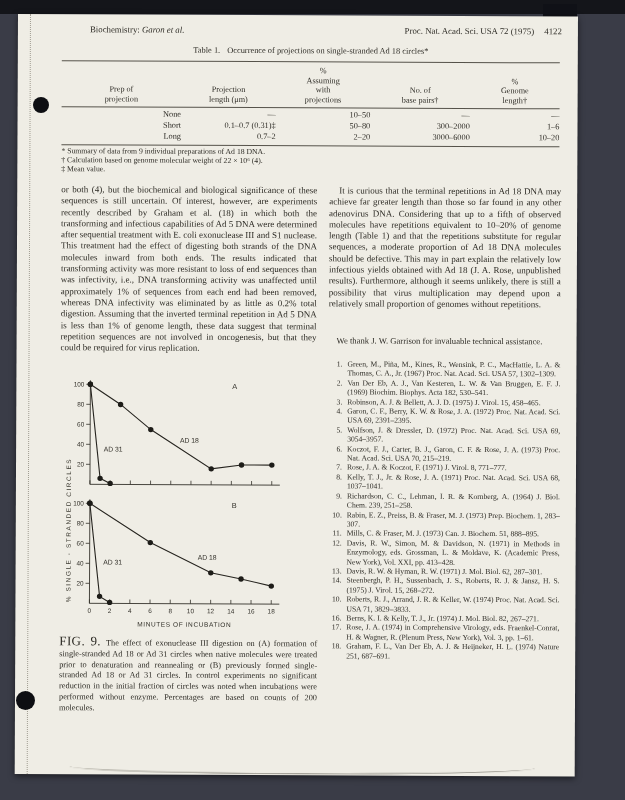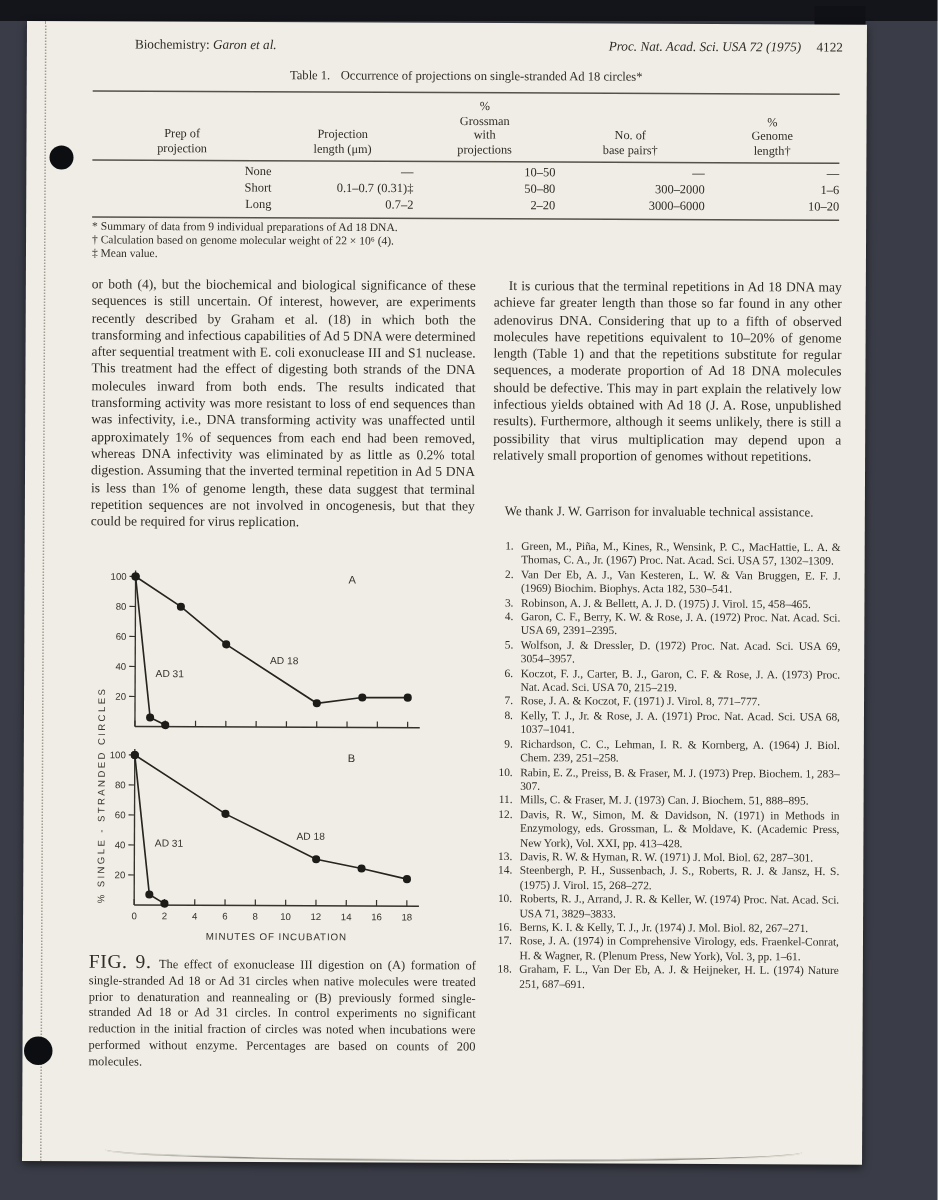--- a/index.html
+++ b/index.html
@@ -13,21 +13,21 @@
   #bottom-shadow{position:absolute;left:55px;top:752px;width:465px;height:6px;
          border-bottom:1.4px solid rgba(64,60,50,.55);border-radius:0 0 50% 50%/0 0 100% 100%;filter:blur(.4px);}
   .hole{position:absolute;border-radius:50%;background:#0d0e12;}
   #hole-top{left:33px;top:97px;width:16px;height:16px;}
   #hole-bottom{left:16px;top:691px;width:19px;height:19px;}
 
   
   #hdr{position:absolute;left:44px;right:16px;top:10px;font-size:8.8px;display:flex;justify-content:space-between;}
   #hdr .sec{padding-left:28px;}
   #hdr .auth{font-style:italic;}
-  #hdr .jrn{font-style:italic;margin-top:19px;}
+  #hdr .jrn{margin-top:19px;}
   #hdr .pg{font-style:normal;margin-left:8px;}
 
   
   #tbl-cap{position:absolute;left:44px;width:498px;top:31px;text-align:center;font-size:8.4px;}
   #tbl-cap .cap-label{margin-right:7px;}
   #tbl{position:absolute;left:44px;top:46px;width:498px;border-top:1px solid #55524a;font-size:8.3px;}
   .t-grid{display:grid;grid-template-columns:24% 19% 19% 20% 18%;}
   #t-head{align-items:end;padding:4px 0 3px 0;border-bottom:1px solid #55524a;}
   .t-hcell{text-align:center;line-height:9.6px;font-size:8.2px;}
   #t-rows{padding:2px 0 3px 0;border-bottom:1px solid #55524a;}
@@ -87,21 +87,21 @@
           <div class="t-hcell">
             <div>Prep of</div>
             <div>projection</div>
           </div>
           <div class="t-hcell">
             <div>Projection</div>
             <div>length (μm)</div>
           </div>
           <div class="t-hcell">
             <div>%</div>
-            <div>Grossman</div>
+            <div>Assuming</div>
             <div>with</div>
             <div>projections</div>
           </div>
           <div class="t-hcell">
             <div>No. of</div>
             <div>base pairs†</div>
           </div>
           <div class="t-hcell">
             <div>%</div>
             <div>Genome</div>

